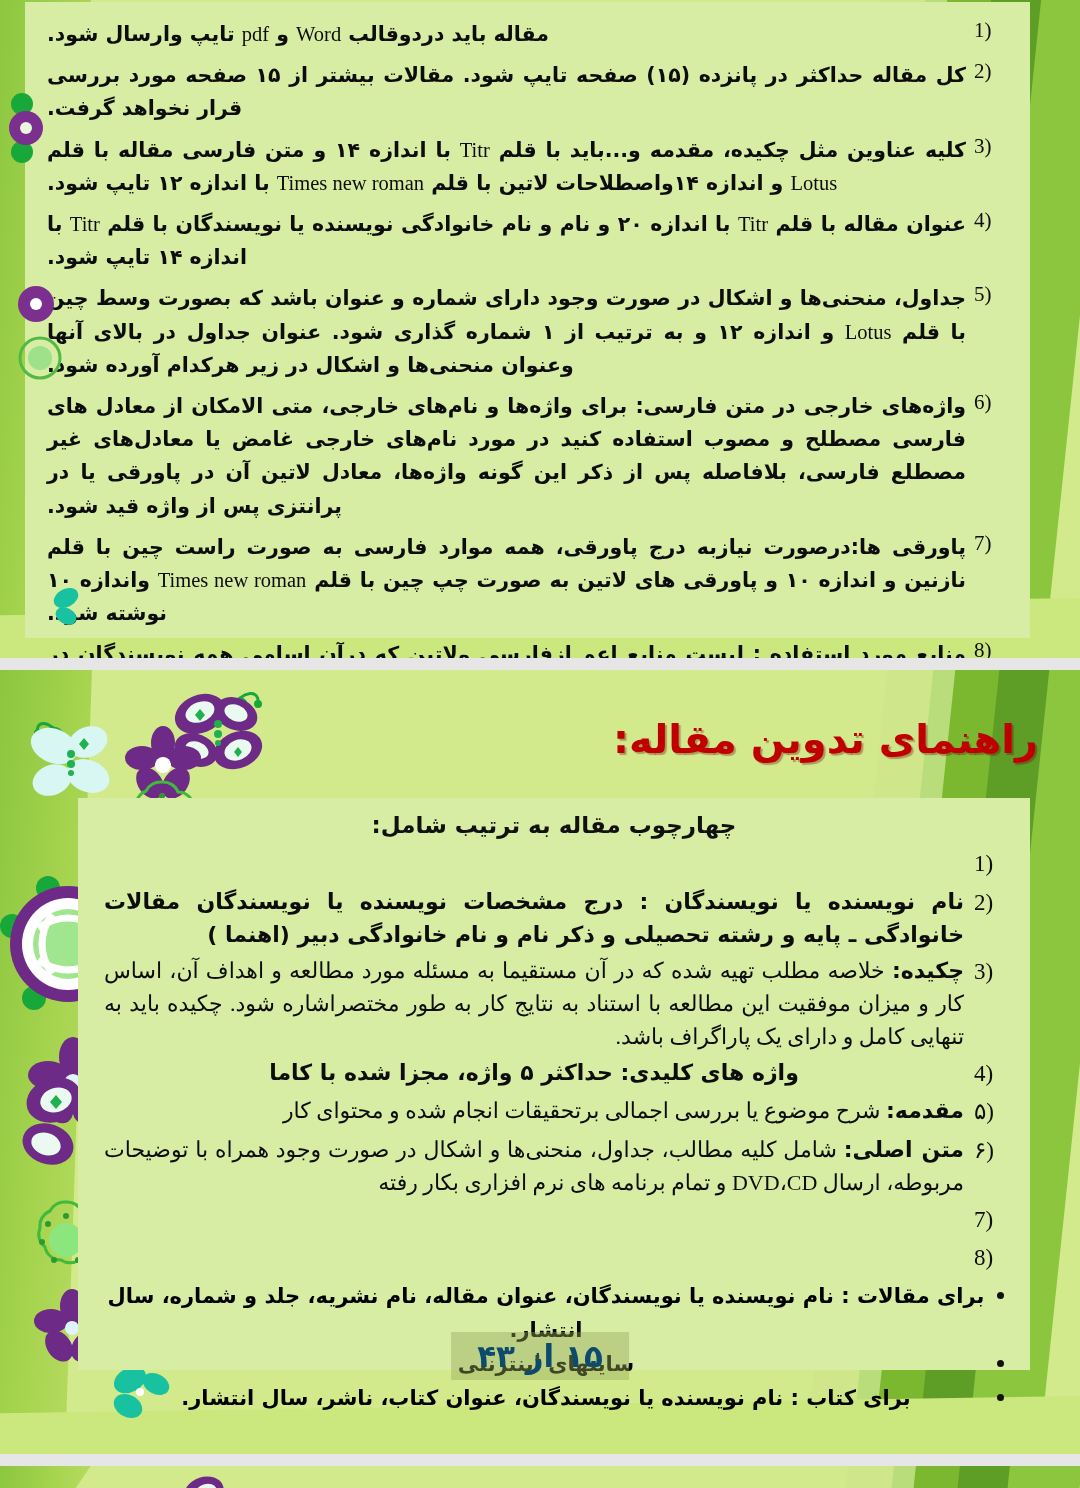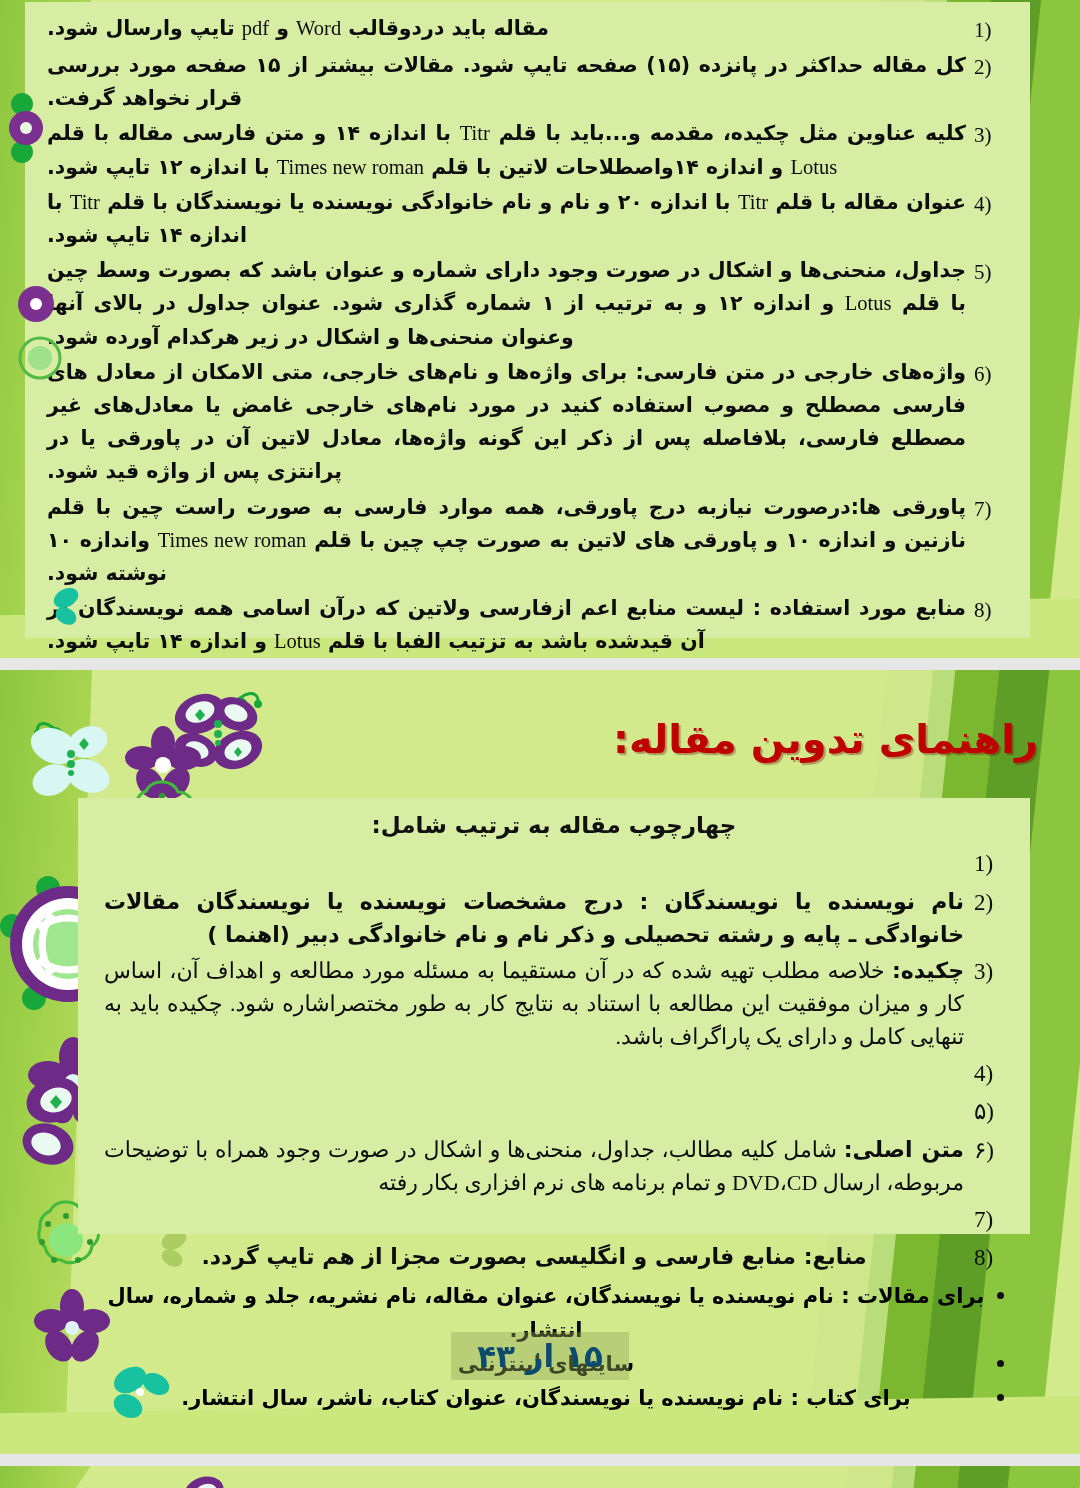--- a/index.html
+++ b/index.html
@@ -103,21 +103,21 @@
   .num {
     flex: 0 0 auto;
     min-width: 34px;
     text-align: left;
     font-family: "Liberation Serif", "DejaVu Serif", serif;
     font-weight: normal;
     font-size: 21px;
     direction: ltr;
     padding-top: 1px;
   }
-  .li-body { flex: 1 1 auto; text-align: justify; }
+  .li-body { flex: 1 1 auto; text-align: justify; margin-top: 6px; }
   .li-body:last-child { text-align-last: left; }
   .lat {
     font-family: "Liberation Serif", "DejaVu Serif", serif;
     font-weight: normal;
     direction: ltr;
     unicode-bidi: embed;
   }
 
   
   .slide-title {
@@ -128,21 +128,21 @@
     font-weight: bold;
     color: #c00000;
     text-shadow: 2px 2px 1px rgba(110,0,0,.35);
     direction: rtl;
     letter-spacing: .5px;
     z-index: 6;
   }
 
   #panel-2 {
     left: 78px; top: 130px;
-    width: 952px; height: 436px;
+    width: 952px; height: 572px;
     padding: 14px 26px 10px 26px;
     z-index: 5;
   }
   .panel-head {
     text-align: center;
     font-size: 23px;
     font-weight: bold;
     color: #111;
     direction: rtl;
     margin-bottom: 8px;
@@ -493,34 +493,35 @@
           <li>
             <span class="num">2)</span>
             <span class="b-body"><span class="lead">نام نویسنده یا نویسندگان :</span><span class="lead"> درج مشخصات نویسنده یا نویسندگان مقالات خانوادگی ـ پایه و رشته تحصیلی و ذکر نام  و نام خانوادگی دبیر (اهنما )</span></span>
           </li>
           <li>
             <span class="num">3)</span>
             <span class="b-body"><span class="lead">چکیده:</span><span class="serif-body"> خلاصه مطلب تهیه شده که در آن مستقیما به مسئله مورد مطالعه و اهداف آن، اساس کار و میزان موفقیت این مطالعه با استناد به نتایج کار به طور مختصراشاره شود. چکیده باید به تنهایی کامل و دارای یک پاراگراف باشد.</span></span>
           </li>
           <li>
             <span class="num">4)</span>
+            <span class="b-body center-last"><span class="lead">واژه های کلیدی:</span><span class="lead"> حداکثر ۵ واژه، مجزا شده با کاما</span></span>
           </li>
           <li>
             <span class="num">۵)</span>
+            <span class="b-body"><span class="lead">مقدمه:</span><span class="serif-body"> شرح موضوع یا بررسی اجمالی برتحقیقات انجام شده و محتوای کار</span></span>
           </li>
           <li>
             <span class="num">۶)</span>
             <span class="b-body"><span class="lead">متن اصلی:</span><span class="serif-body"> شامل کلیه مطالب، جداول، منحنی‌ها و  اشکال در صورت وجود همراه با توضیحات مربوطه، ارسال  <span class="lat">DVD</span>،<span class="lat">CD</span>  و تمام برنامه های نرم افزاری بکار رفته</span></span>
           </li>
           <li>
             <span class="num">7)</span>
           </li>
           <li>
             <span class="num">8)</span>
-            <span class="b-body center-last"><span class="lead">منابع:</span><span class="lead"> منابع فارسی و انگلیسی بصورت مجزا از هم تایپ گردد.</span></span>
           </li>
         </ol>
       <ul class="bullets" id="bullets-2">
           <li>
             <span class="dot"></span>
             <span class="bul-text">برای مقالات : نام نویسنده یا نویسندگان، عنوان مقاله، نام نشریه، جلد و شماره، سال انتشار.</span>
           </li>
           <li>
             <span class="dot"></span>
             <span class="bul-text">سایتهای اینترنتی</span>

